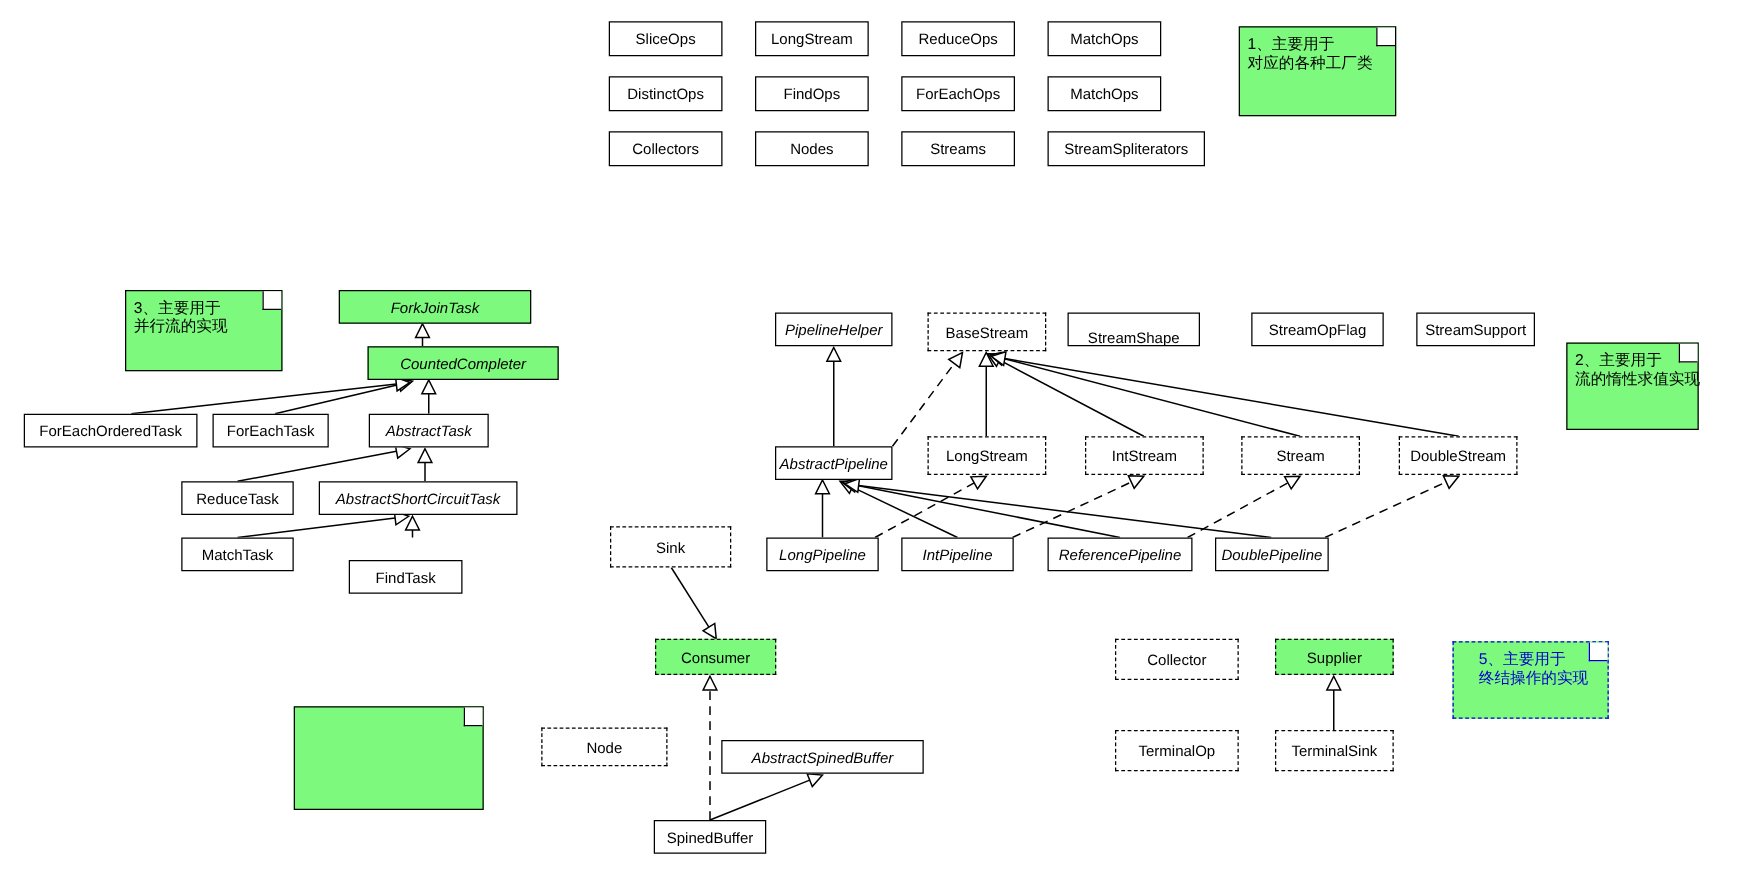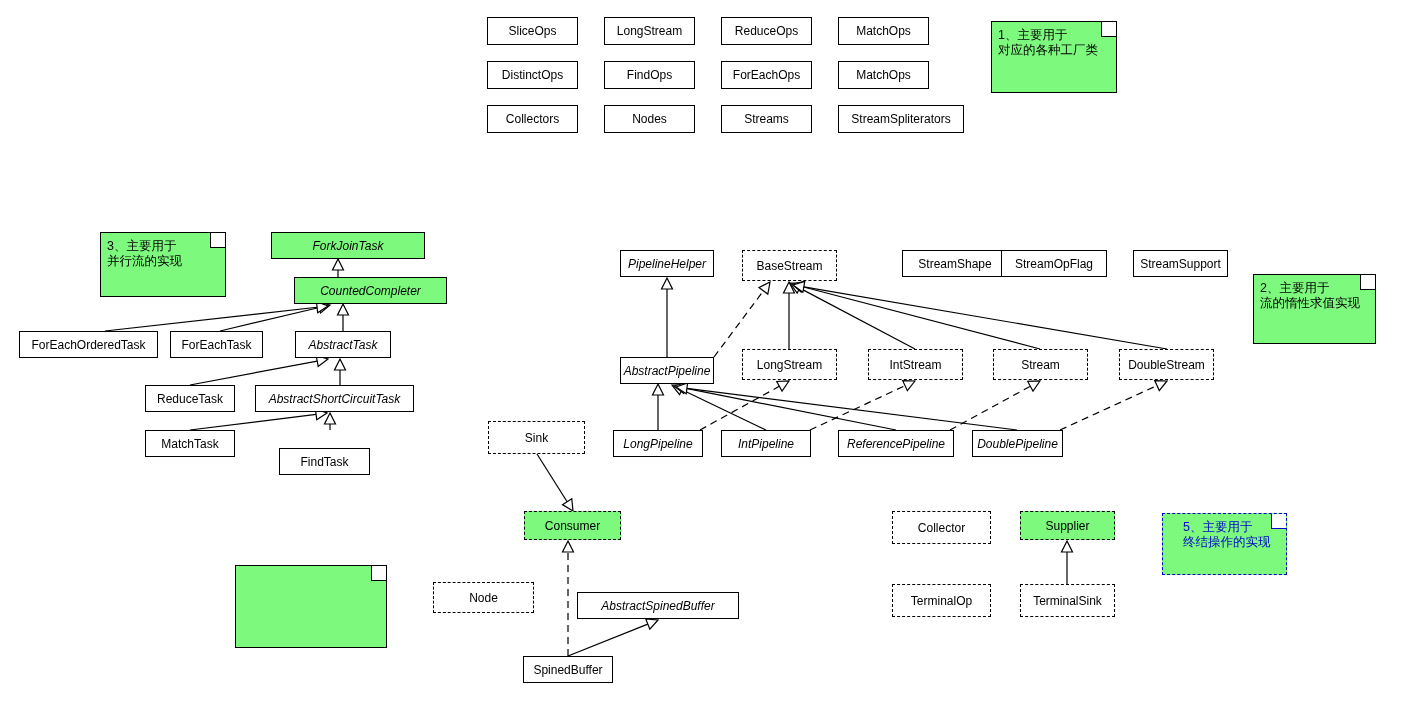--- a/index.html
+++ b/index.html
@@ -197,21 +197,21 @@
       </div>
       <div class="node" style="left: 279px; top: 448px; width: 91px; height: 27px;">
         <span>FindTask</span>
       </div>
       <div class="node italic" style="left: 620px; top: 250px; width: 94px; height: 27px;">
         <span>PipelineHelper</span>
       </div>
       <div class="node dashed" style="left: 742px; top: 250px; width: 95px; height: 31px;">
         <span>BaseStream</span>
       </div>
-      <div class="node" style="left: 902px; top: 250px; width: 106px; height: 27px;">
+      <div class="node" style="left: 854px; top: 250px; width: 106px; height: 27px; align-items: flex-end;">
         <span>StreamShape</span>
       </div>
       <div class="node" style="left: 1001px; top: 250px; width: 106px; height: 27px;">
         <span>StreamOpFlag</span>
       </div>
       <div class="node" style="left: 1133px; top: 250px; width: 95px; height: 27px;">
         <span>StreamSupport</span>
       </div>
       <div class="node italic" style="left: 620px; top: 357px; width: 94px; height: 27px;">
         <span>AbstractPipeline</span>
@@ -264,21 +264,21 @@
       <div class="node dashed" style="left: 892px; top: 584px; width: 99px; height: 33px;">
         <span>TerminalOp</span>
       </div>
       <div class="node dashed" style="left: 1020px; top: 584px; width: 95px; height: 33px;">
         <span>TerminalSink</span>
       </div>
     </div>
   <div id="notes-layer">
       <div class="note" style="left: 991px; top: 21px; width: 126px; height: 72px;"><div class="fold"></div><div class="note-text">1、主要用于
 对应的各种工厂类</div></div>
-      <div class="note" style="left: 1253px; top: 274px; width: 123px; height: 70px;"><div class="fold"></div><div class="note-text">2、主要用于
+      <div class="note" style="left: 1253px; top: 274px; width: 106px; height: 70px;"><div class="fold"></div><div class="note-text">2、主要用于
 流的惰性求值实现</div></div>
       <div class="note" style="left: 100px; top: 232px; width: 126px; height: 65px;"><div class="fold"></div><div class="note-text">3、主要用于
 并行流的实现</div></div>
       <div class="note" style="left: 235px; top: 565px; width: 152px; height: 83px;"><div class="fold"></div></div>
       <div class="note blue" style="left: 1162px; top: 513px; width: 125px; height: 62px; padding-left: 20px;"><div class="fold"></div><div class="note-text">5、主要用于
 终结操作的实现</div></div>
     </div>
 
 </div>
 

